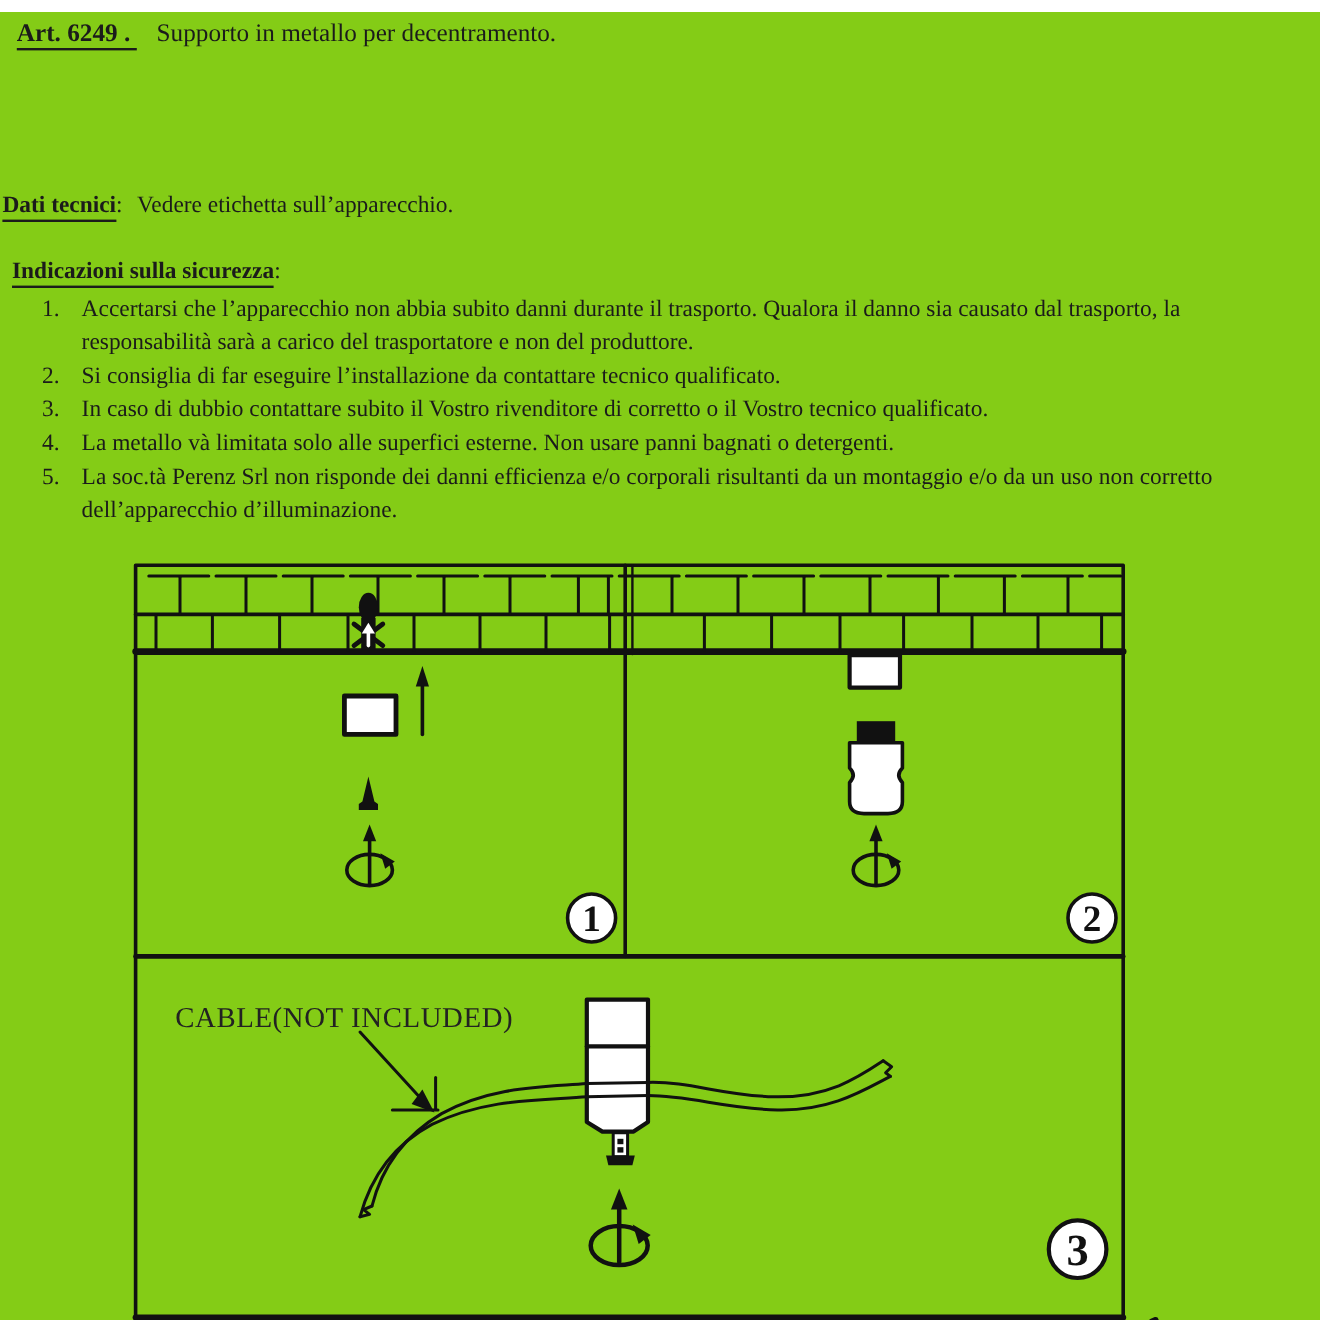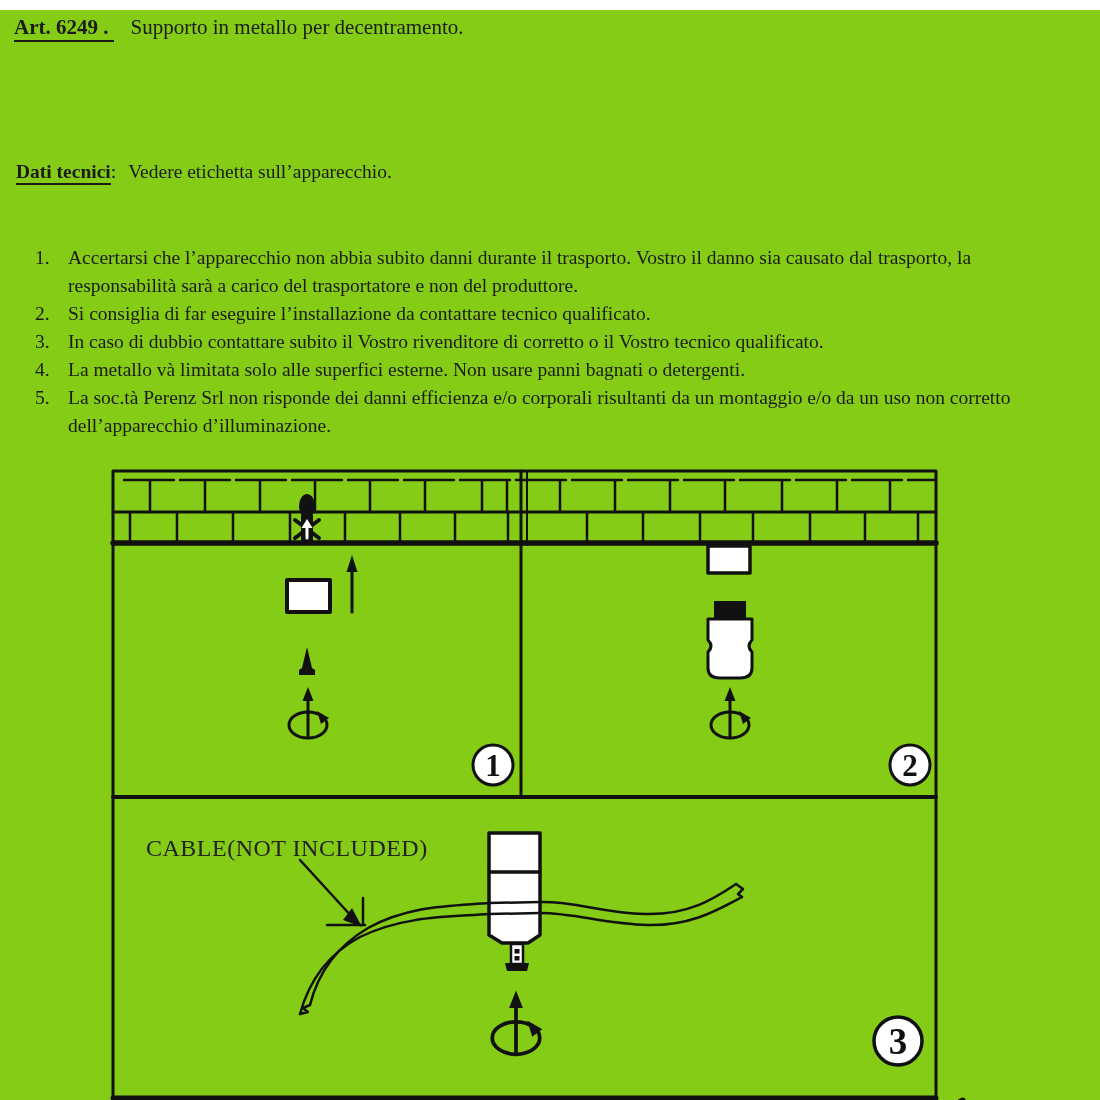--- a/index.html
+++ b/index.html
@@ -10,21 +10,21 @@
     font-family:"Liberation Serif", serif;
     color:#1b1b1b;
     overflow:hidden;
     margin-top:10px;
   }
   .abs{position:absolute;}
   .title-line{top:5px;left:14px;font-size:21px;white-space:nowrap;}
   .article{font-weight:bold;border-bottom:2.5px solid #1b1b1b;padding-bottom:1px;padding-right:6px;}
   .title-text{margin-left:16px;}
   .intro{top:59px;left:10px;width:1052px;font-size:19.5px;line-height:28px;}
-  .tech-line{top:151px;left:16px;font-size:19.5px;white-space:nowrap;}
+  .tech-line{top:151px;left:2px;font-size:19.5px;white-space:nowrap;}
   .u-bold{font-weight:bold;border-bottom:2.5px solid #1b1b1b;padding-bottom:1px;}
   .tech-text{margin-left:12px;}
   .safety-head{top:206px;left:10px;font-size:19.5px;white-space:nowrap;}
   .safety-list{top:234px;left:35px;width:1030px;font-size:19.5px;line-height:28px;}
   .s-item{display:flex;}
   .s-num{width:33px;flex:0 0 33px;}
   .s-text{flex:1;}
   svg text{font-family:"Liberation Serif", serif;}
   .figure-svg{top:0;left:0;}
 </style>
@@ -35,25 +35,28 @@
 
   <div class="abs title-line">
     <span class="article">Art. 6249 .</span><span class="title-text">Supporto in metallo per decentramento.</span>
   </div>
 
 
   <div class="abs tech-line">
     <span class="u-bold">Dati tecnici</span><span>:</span><span class="tech-text">Vedere etichetta sull’apparecchio.</span>
   </div>
 
+  <div class="abs safety-head">
+    <span class="u-bold">Indicazioni sulla sicurezza</span><span>:</span>
+  </div>
 
   <div class="abs safety-list">
     <div class="s-item">
       <div class="s-num">1.</div>
-      <div class="s-text">Accertarsi che l’apparecchio non abbia subito danni durante il trasporto. Vostro il danno sia causato dal trasporto, la responsabilità sarà a carico del trasportatore e non del produttore.</div>
+      <div class="s-text">Accertarsi che l’apparecchio non abbia subito danni durante il trasporto. Qualora il danno sia causato dal trasporto, la responsabilità sarà a carico del trasportatore e non del produttore.</div>
     </div>
     <div class="s-item">
       <div class="s-num">2.</div>
       <div class="s-text">Si consiglia di far eseguire l’installazione da contattare tecnico qualificato.</div>
     </div>
     <div class="s-item">
       <div class="s-num">3.</div>
       <div class="s-text">In caso di dubbio contattare subito il Vostro rivenditore di corretto o il Vostro tecnico qualificato.</div>
     </div>
     <div class="s-item">

